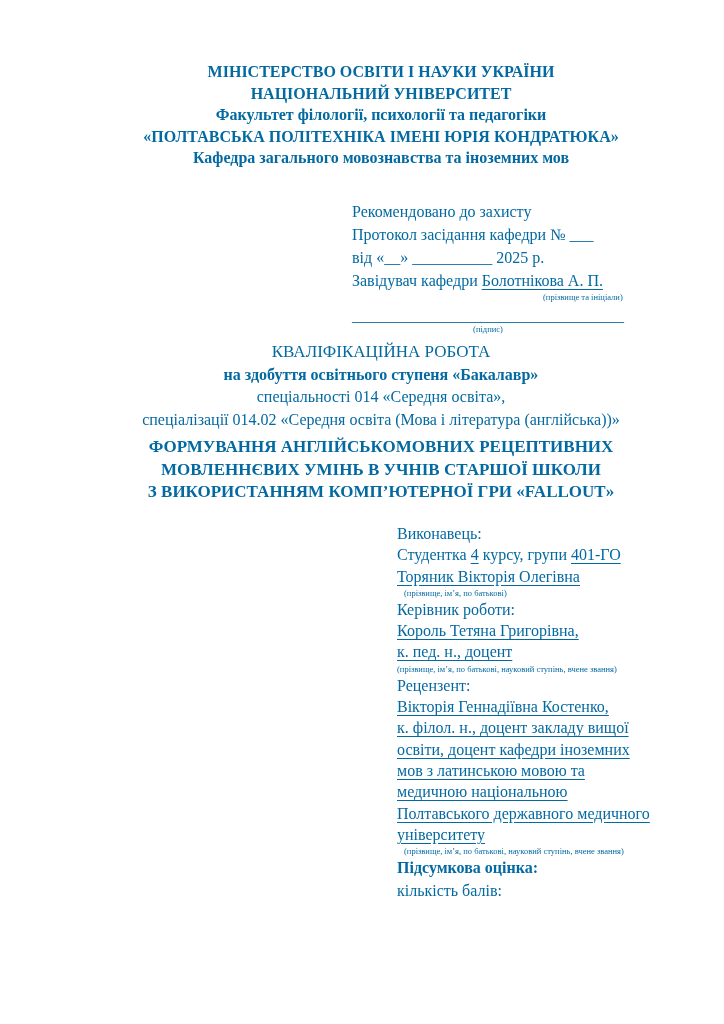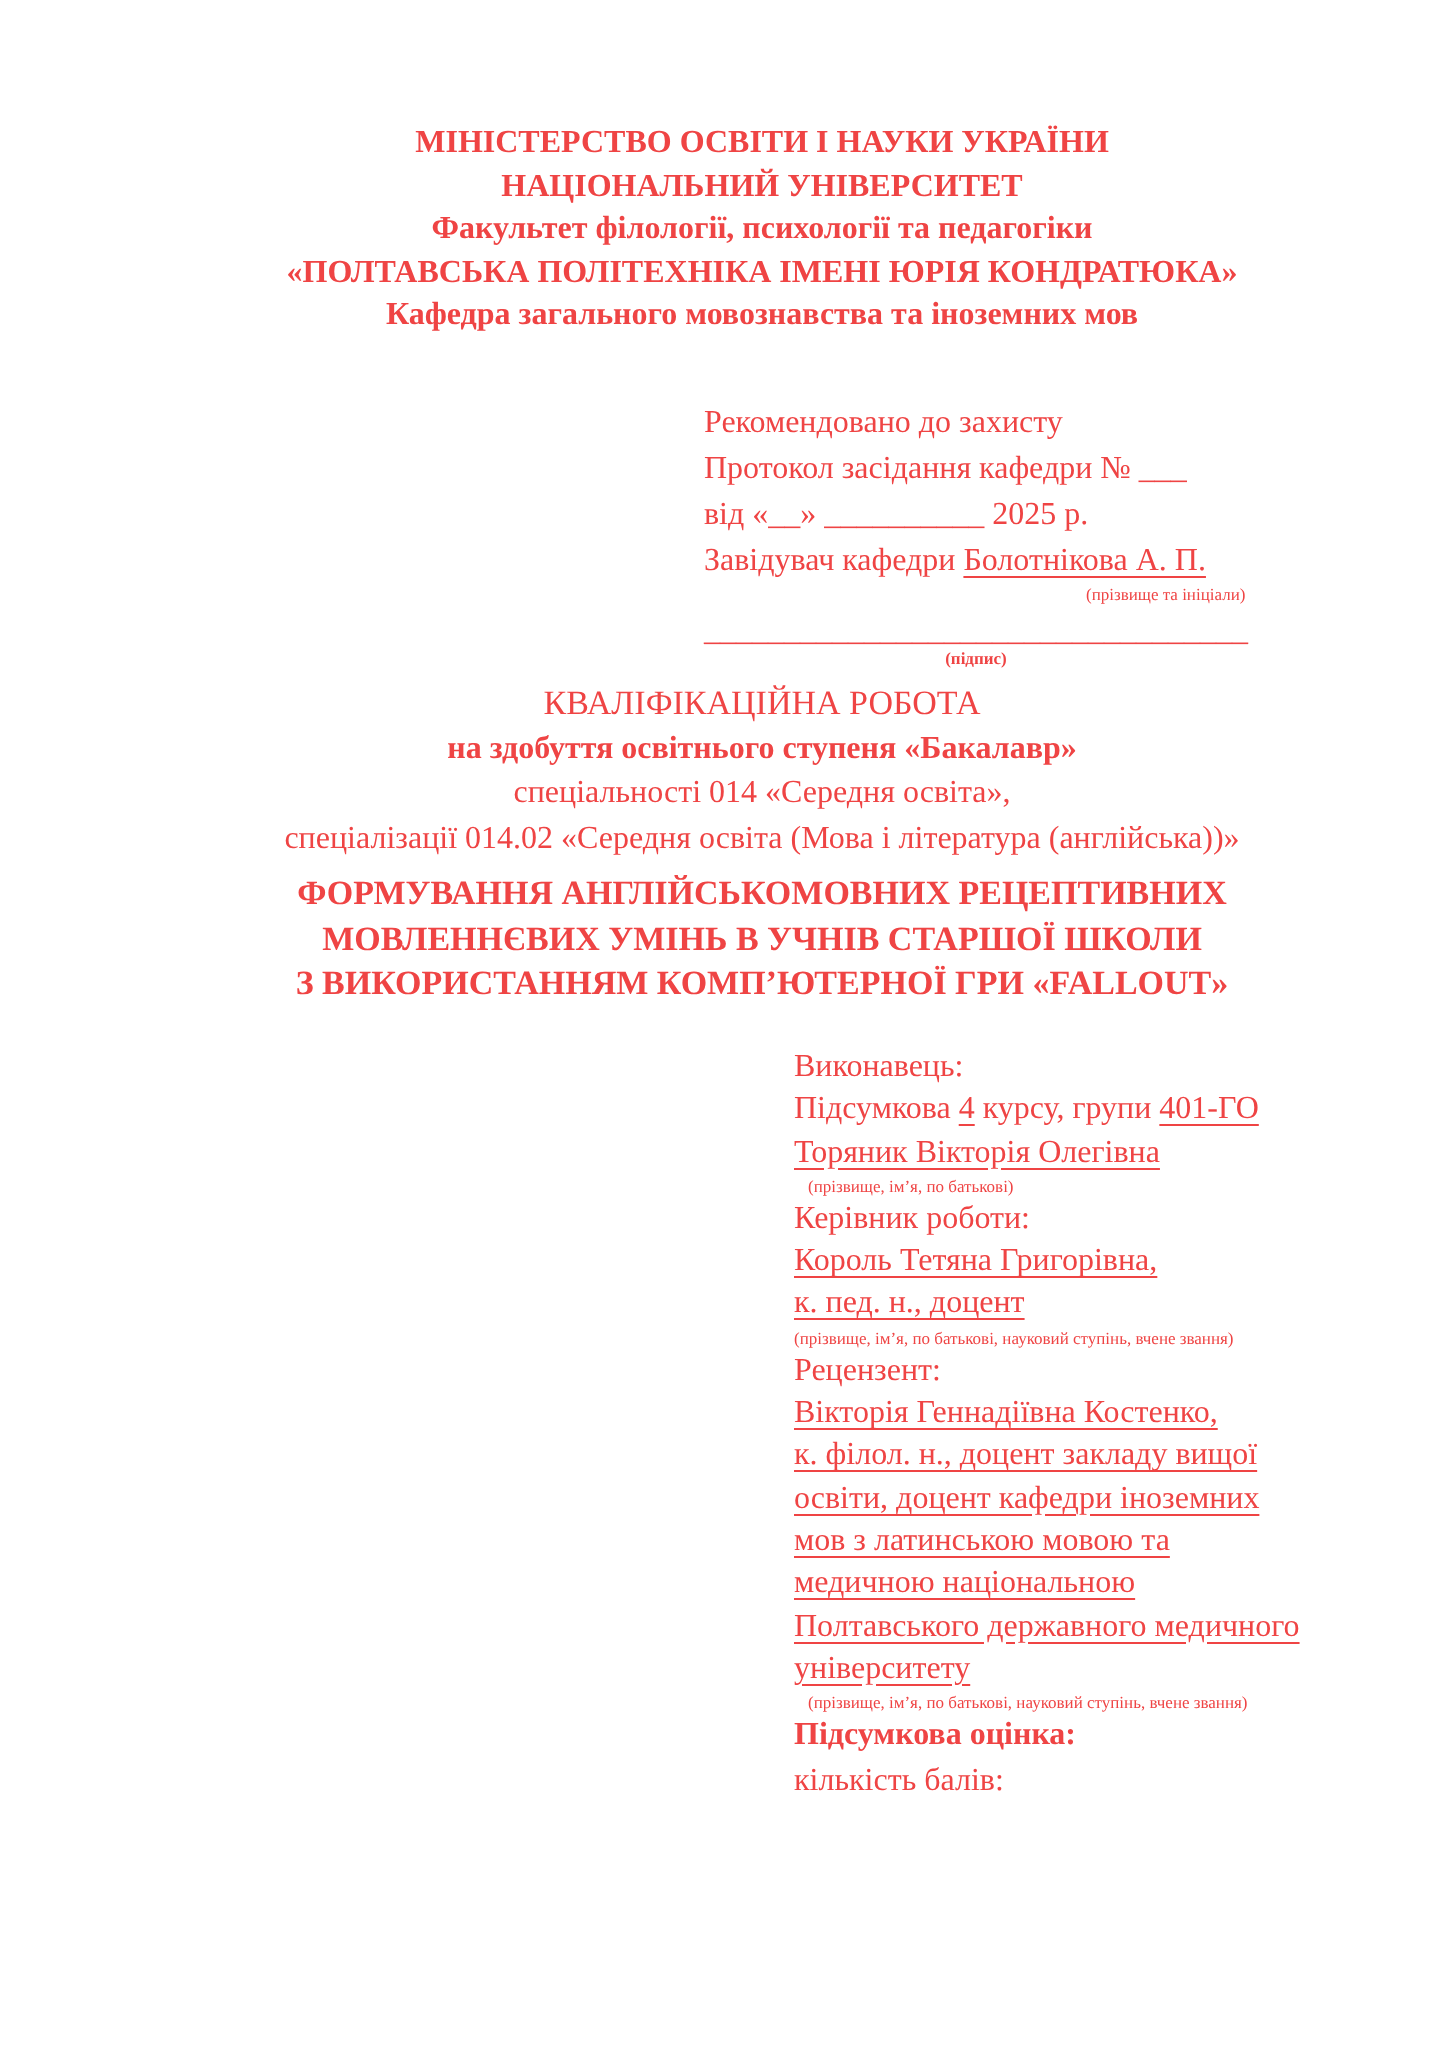--- a/index.html
+++ b/index.html
@@ -2,21 +2,21 @@
 <html><head>
 <meta charset="utf-8">
 <title>Title Page</title>
 <style>
   html, body { margin: 0; padding: 0; background: #ffffff; }
   .page {
     position: relative;
     width: 724px;
     height: 896px;
     background: #ffffff;
-    color: #ef4444;
+    color: #0369a1;
     font-family: "Liberation Serif", "DejaVu Serif", serif;
     font-size: 16px;
     overflow: hidden;
   }
   .u { text-decoration: underline; text-underline-offset: 3px; }
   .caption { font-size: 8.5px; line-height: 12px; white-space: nowrap; }
 
   
   .uni-header {
     position: absolute; top: 61px; left: 68px; width: 626px;
@@ -24,21 +24,21 @@
   }
 
   
   .approval {
     position: absolute; top: 200px; left: 352px; width: 320px;
     line-height: 23px; white-space: nowrap;
   }
   .approval .caption-name { margin-left: 158px; line-height: 10px; padding-left: 33px; }
   .sig-block { display: block; width: max-content; text-align: center; margin-top: 5px; }
   .sig-block .sig-line { line-height: 17px; }
-  .sig-block .caption { line-height: 11px; font-weight: bold; }
+  .sig-block .caption { line-height: 11px; }
 
   
   .qualification {
     position: absolute; top: 341px; left: 68px; width: 626px;
     text-align: center; line-height: 22.5px;
   }
   .q-main { font-weight: normal; font-size: 17px; }
   .q-degree { font-weight: bold; }
 
   
@@ -104,21 +104,21 @@
 
   <section class="thesis">
     <div>ФОРМУВАННЯ АНГЛІЙСЬКОМОВНИХ РЕЦЕПТИВНИХ</div>
     <div>МОВЛЕННЄВИХ УМІНЬ В УЧНІВ СТАРШОЇ ШКОЛИ</div>
     <div>З ВИКОРИСТАННЯМ КОМП’ЮТЕРНОЇ ГРИ «FALLOUT»</div>
   </section>
 
   <section class="credits">
     <div class="label">Виконавець:</div>
     <div class="line">
-      <span>Підсумкова </span><span class="u">4</span><span> курсу, групи </span><span class="u">401-ГО</span>
+      <span>Студентка </span><span class="u">4</span><span> курсу, групи </span><span class="u">401-ГО</span>
     </div>
     <div class="line">
       <span class="u">Торяник Вікторія Олегівна</span>
     </div>
     <div class="caption indent">(прізвище, ім’я, по батькові)</div>
 
     <div class="label">Керівник роботи:</div>
     <div class="line">
       <span class="u">Король Тетяна Григорівна,</span>
     </div>

